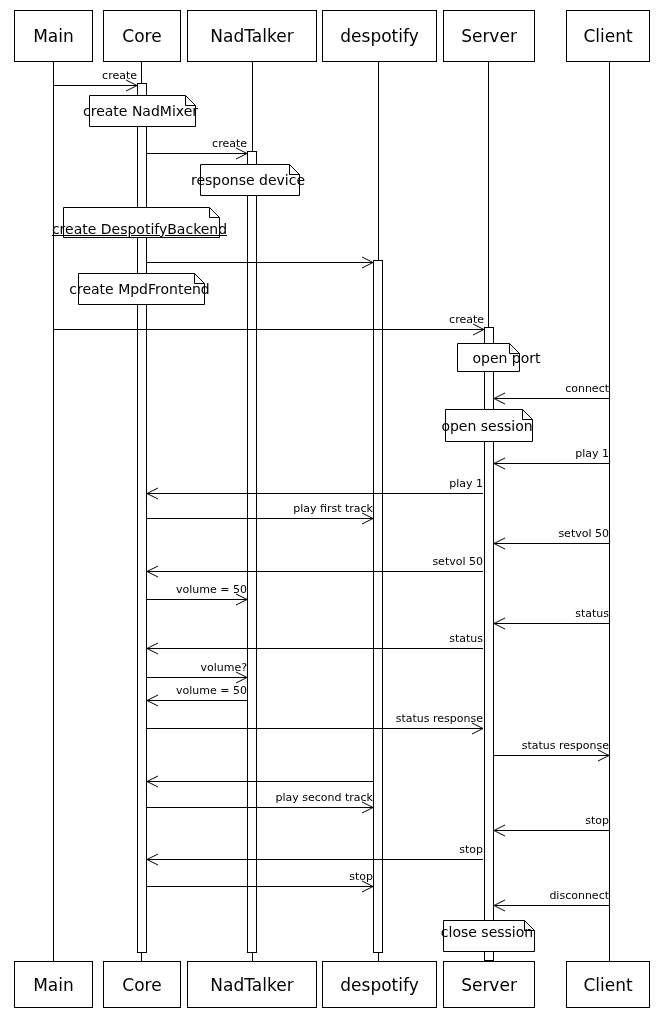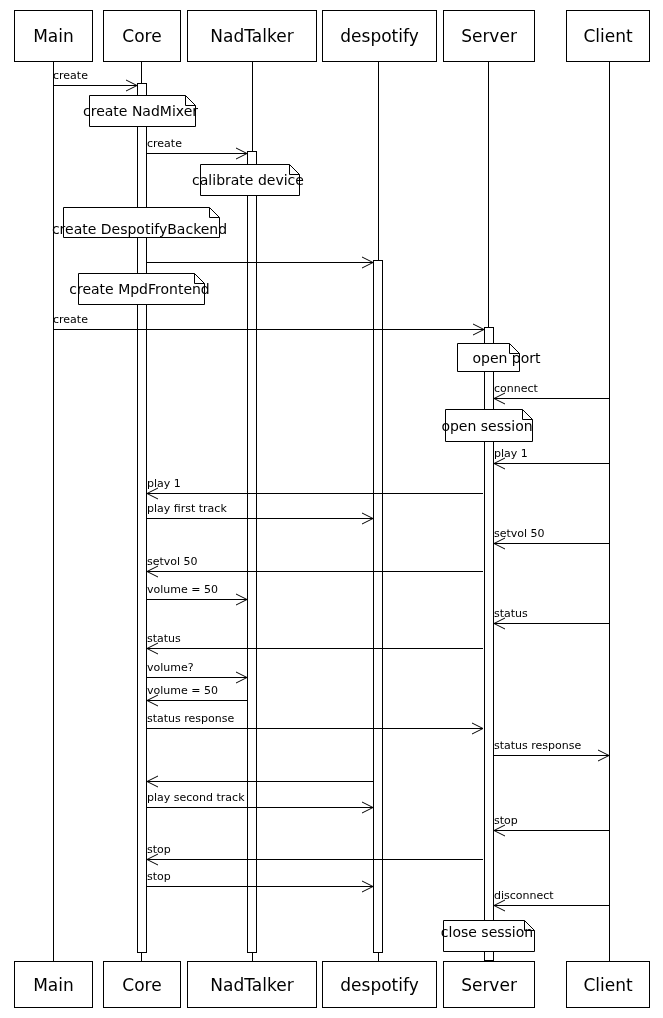--- a/index.html
+++ b/index.html
@@ -38,21 +38,21 @@
     position:absolute;
     height:0;
     border-top:1px solid #000;
   }
   .msglabel{
     position:absolute;
     font-size:11px;
     line-height:14px;
     height:14px;
     color:#000;
-    text-align:left;
+    text-align:right;
     white-space:nowrap;
   }
   .arrow{ position:absolute; }
   .noteshape{ position:absolute; }
   .notetext{
     position:absolute;
     display:flex;
     align-items:center;
     justify-content:center;
     font-size:14px;
@@ -189,26 +189,26 @@
     </svg>
     <svg width="107" height="32" class="noteshape" style="left: 89px; top: 95px;">
       <path d="M0.5 0.5 L96.5 0.5 L106.5 10.5 L106.5 31.5 L0.5 31.5 Z" fill="#ffffff" stroke="#000000"></path>
       <path d="M96.5 0.5 L96.5 10.5 L106.5 10.5" fill="none" stroke="#000000"></path>
     </svg>
     <div class="notetext" style="left: 89px; top: 95px; width: 103px; height: 32px;">create NadMixer</div>
     <svg width="100" height="32" class="noteshape" style="left: 200px; top: 164px;">
       <path d="M0.5 0.5 L89.5 0.5 L99.5 10.5 L99.5 31.5 L0.5 31.5 Z" fill="#ffffff" stroke="#000000"></path>
       <path d="M89.5 0.5 L89.5 10.5 L99.5 10.5" fill="none" stroke="#000000"></path>
     </svg>
-    <div class="notetext" style="left: 200px; top: 164px; width: 96px; height: 32px;">calibrate device</div>
+    <div class="notetext" style="left: 200px; top: 164px; width: 96px; height: 32px;">response device</div>
     <svg width="157" height="31" class="noteshape" style="left: 63px; top: 207px;">
       <path d="M0.5 0.5 L146.5 0.5 L156.5 10.5 L156.5 30.5 L0.5 30.5 Z" fill="#ffffff" stroke="#000000"></path>
       <path d="M146.5 0.5 L146.5 10.5 L156.5 10.5" fill="none" stroke="#000000"></path>
     </svg>
-    <div class="notetext" style="left: 63px; top: 207px; width: 153px; height: 43px;">create DespotifyBackend</div>
+    <div class="notetext" style="left: 63px; top: 207px; width: 153px; height: 43px; text-decoration: underline;">create DespotifyBackend</div>
     <svg width="127" height="32" class="noteshape" style="left: 78px; top: 273px;">
       <path d="M0.5 0.5 L116.5 0.5 L126.5 10.5 L126.5 31.5 L0.5 31.5 Z" fill="#ffffff" stroke="#000000"></path>
       <path d="M116.5 0.5 L116.5 10.5 L126.5 10.5" fill="none" stroke="#000000"></path>
     </svg>
     <div class="notetext" style="left: 78px; top: 273px; width: 123px; height: 32px;">create MpdFrontend</div>
     <svg width="63" height="29" class="noteshape" style="left: 457px; top: 343px;">
       <path d="M0.5 0.5 L52.5 0.5 L62.5 10.5 L62.5 28.5 L0.5 28.5 Z" fill="#ffffff" stroke="#000000"></path>
       <path d="M52.5 0.5 L52.5 10.5 L62.5 10.5" fill="none" stroke="#000000"></path>
     </svg>
     <div class="notetext" style="left: 457px; top: 343px; width: 59px; height: 29px; padding-left: 20px;">open port</div>

